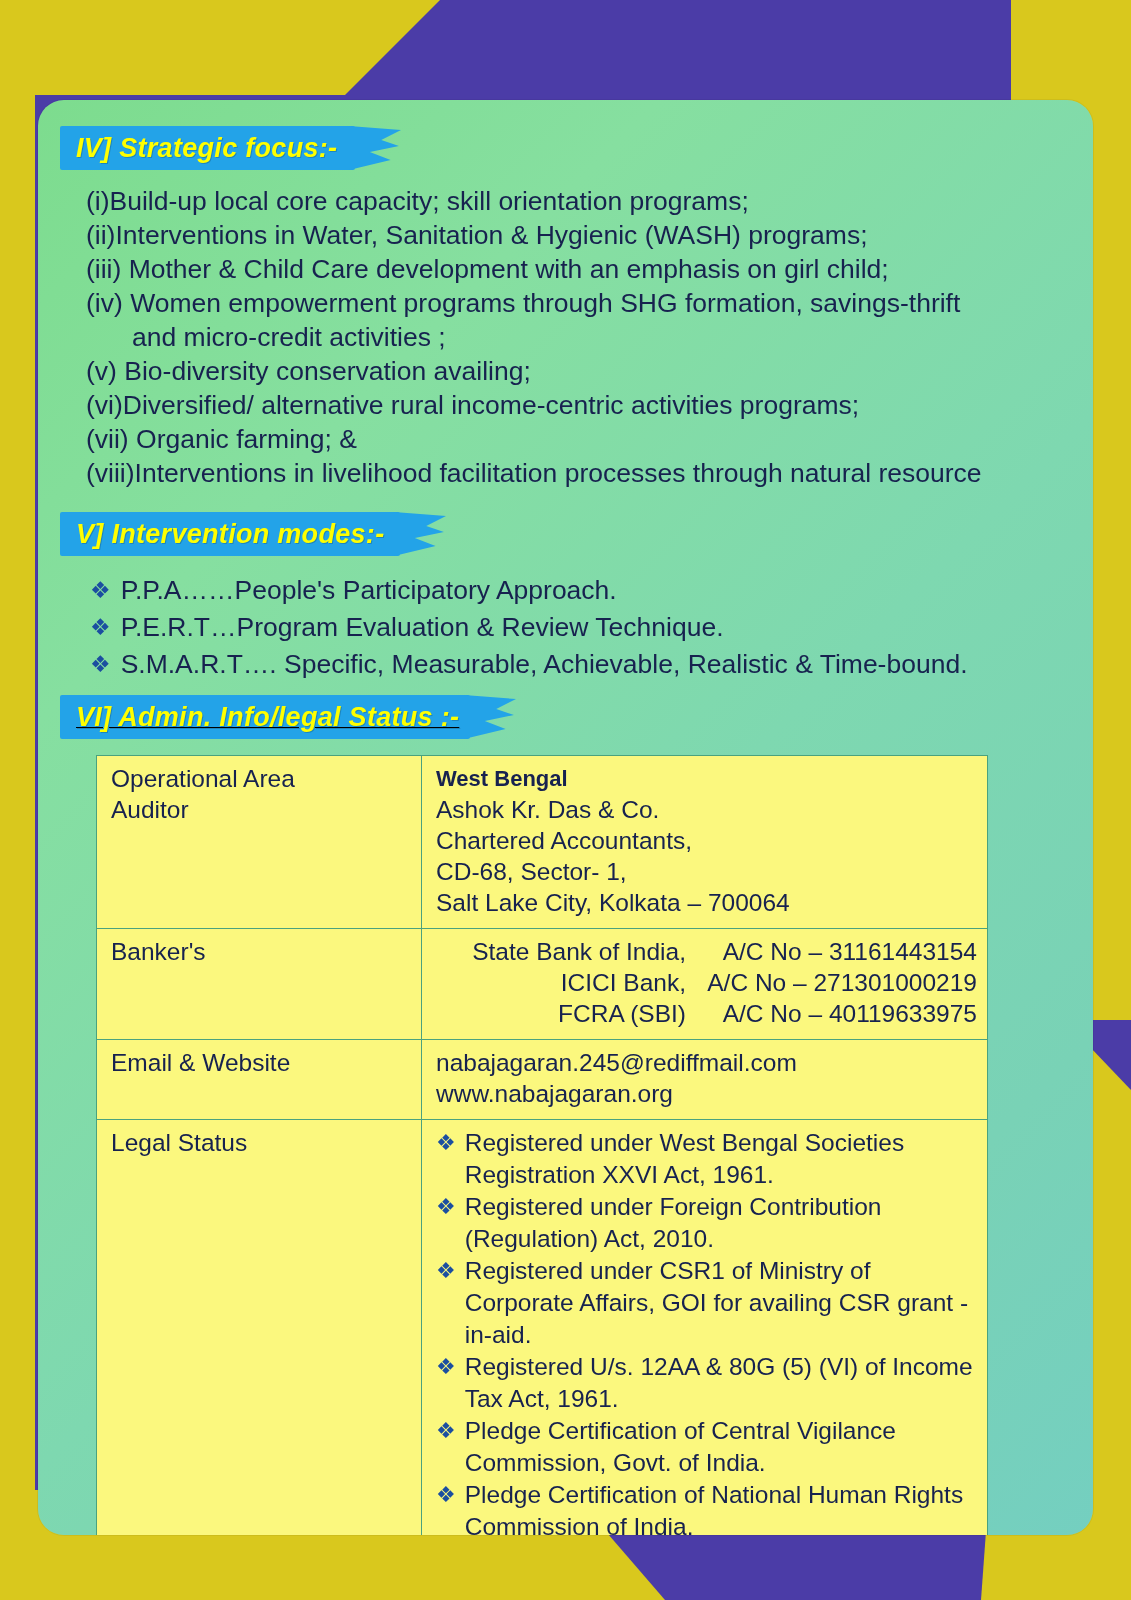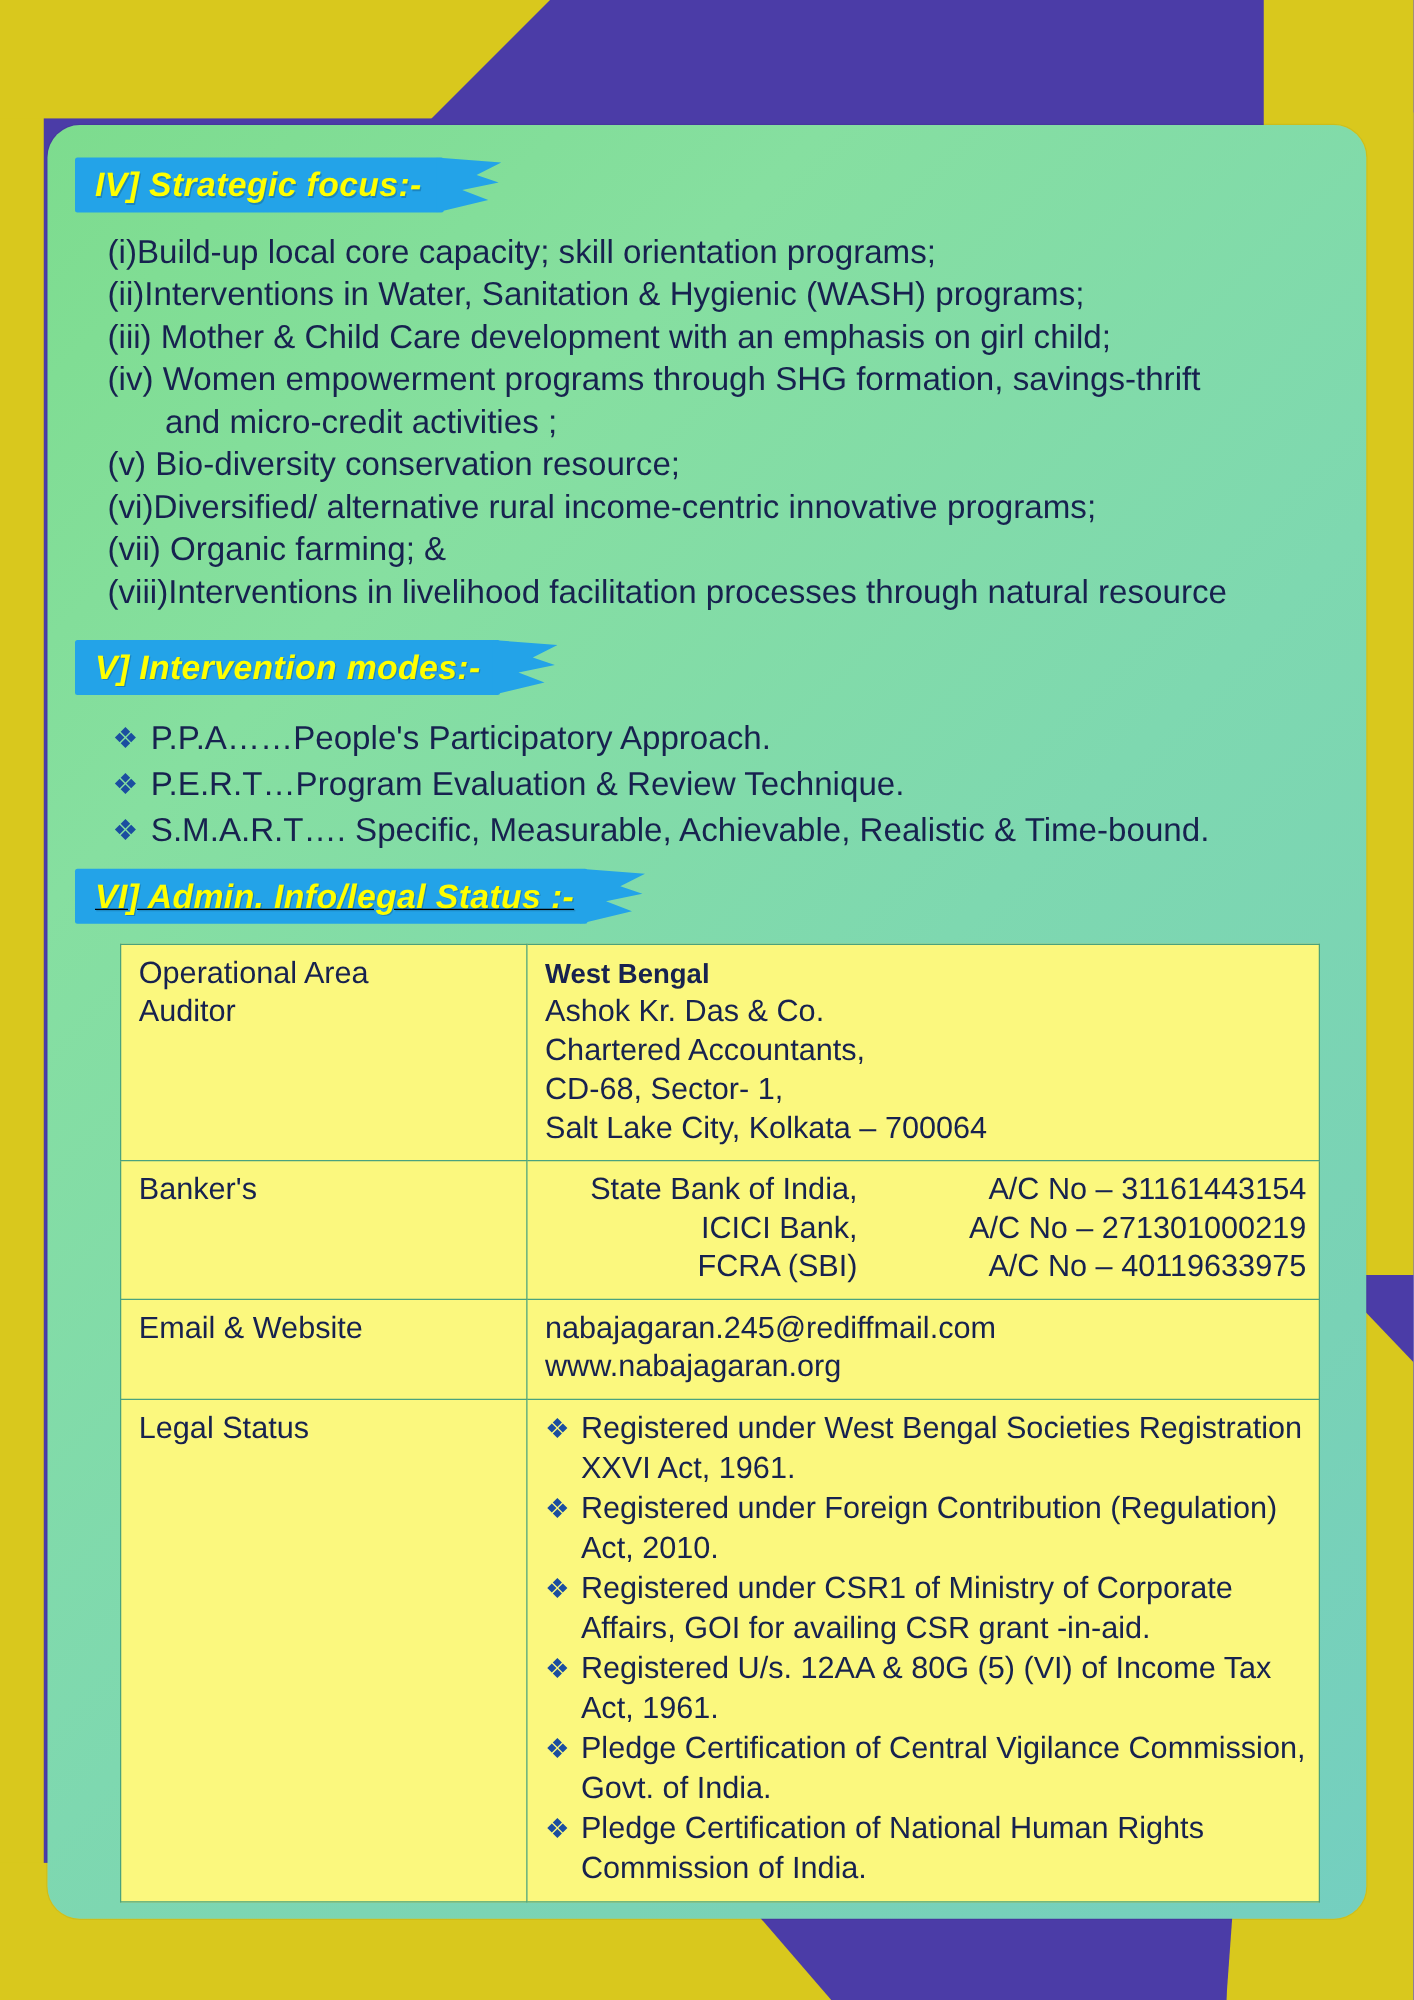--- a/index.html
+++ b/index.html
@@ -154,21 +154,21 @@
     color: #1b4ea0;
     font-size: 23px;
     padding-right: 10px;
   }
 
   
   .info-table {
     margin: 16px 22px 0 58px;
     border-collapse: collapse;
     background: #fbf87e;
-    width: 960px;
+    width: 892px;
     table-layout: fixed;
   }
   .info-table td {
     border: 1px solid #4aa27e;
     vertical-align: top;
     padding: 7px 10px 10px 14px;
     color: #17224f;
     font-size: 24.5px;
     line-height: 31px;
   }
@@ -228,25 +228,25 @@
         <span class="marker">(iii) </span>
         <span class="text">Mother &amp; Child Care development with an emphasis on girl child;</span>
       </div>
       <div class="row">
         <span class="marker">(iv) </span>
         <span class="text">Women empowerment programs through SHG formation, savings-thrift</span>
       </div>
       <div class="cont">and micro-credit activities ;</div>
       <div class="row">
         <span class="marker">(v) </span>
-        <span class="text">Bio-diversity conservation resource;</span>
+        <span class="text">Bio-diversity conservation availing;</span>
       </div>
       <div class="row">
         <span class="marker">(vi)</span>
-        <span class="text">Diversified/ alternative rural income-centric innovative programs;</span>
+        <span class="text">Diversified/ alternative rural income-centric activities programs;</span>
       </div>
       <div class="row">
         <span class="marker">(vii) </span>
         <span class="text">Organic farming; &amp;</span>
       </div>
       <div class="row">
         <span class="marker">(viii)</span>
         <span class="text">Interventions in livelihood facilitation processes through natural resource</span>
       </div>
     </div>

